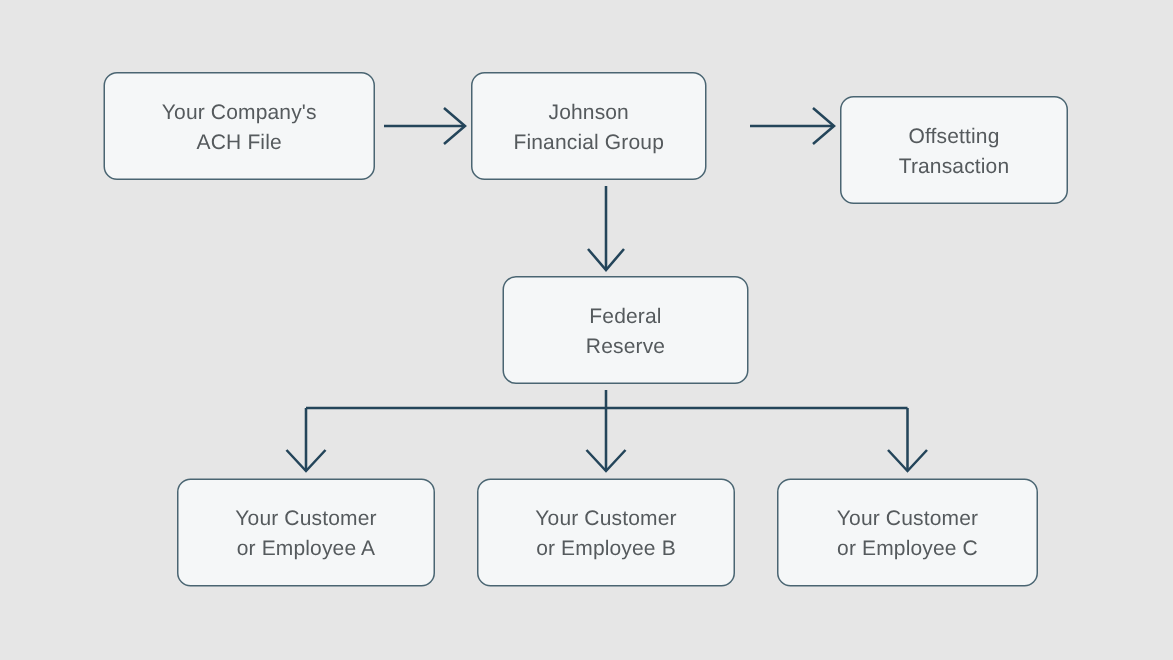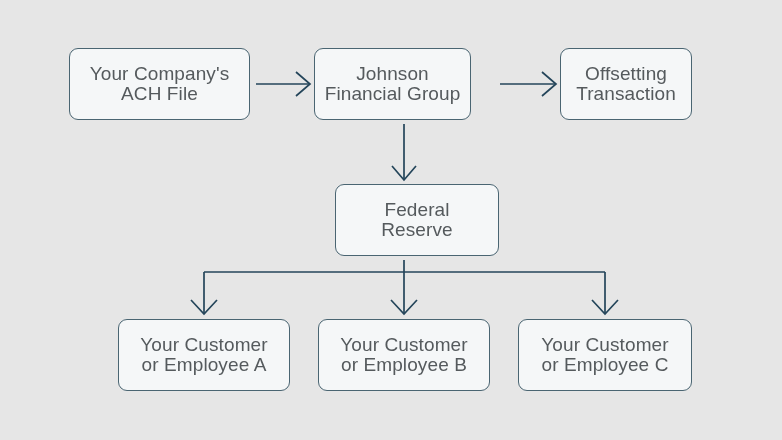--- a/index.html
+++ b/index.html
@@ -33,33 +33,33 @@
     border: 1.6px solid #4a6572;
     border-radius: 9px;
     display: flex;
     align-items: center;
     justify-content: center;
     text-align: center;
     z-index: 2;
   }
   .node-label {
     font-family: "Liberation Sans", sans-serif;
-    font-size: 19px;
+    font-size: 14px;
     line-height: 20px;
     color: #555a5d;
     font-weight: 300;
     letter-spacing: 0.1px;
     white-space: pre-line;
     padding: 0 6px;
   }
 
   
   #node-ach-file   { left: 69px;  top: 48px;  width: 181px; height: 72px; }
   #node-jfg        { left: 314px; top: 48px;  width: 157px; height: 72px; }
-  #node-offsetting { left: 560px; top: 48px;  width: 132px; height: 72px; }
+  #node-offsetting { left: 560px; top: 64px;  width: 152px; height: 72px; }
 
   
   #node-fed        { left: 335px; top: 184px; width: 164px; height: 72px; }
 
   
   #node-customer-a { left: 118px; top: 319px; width: 172px; height: 72px; }
   #node-customer-b { left: 318px; top: 319px; width: 172px; height: 72px; }
   #node-customer-c { left: 518px; top: 319px; width: 174px; height: 72px; }
 </style>
 </head>

